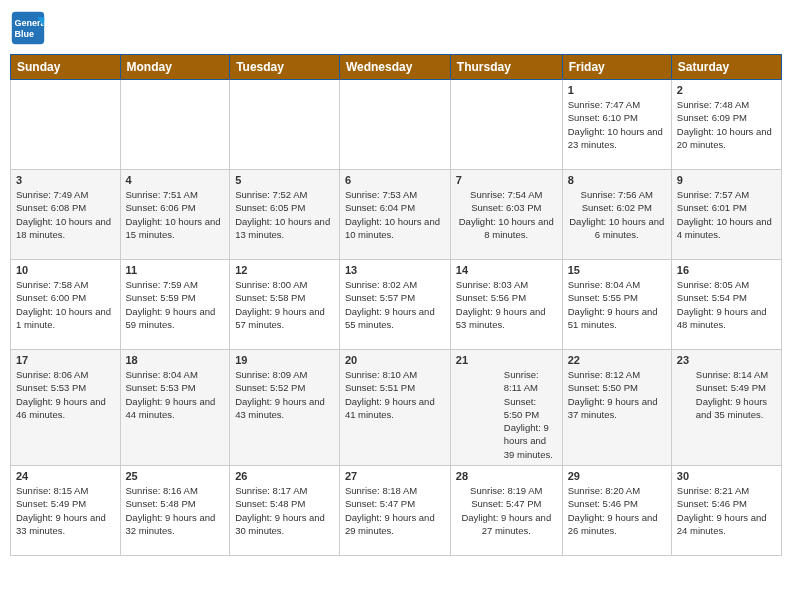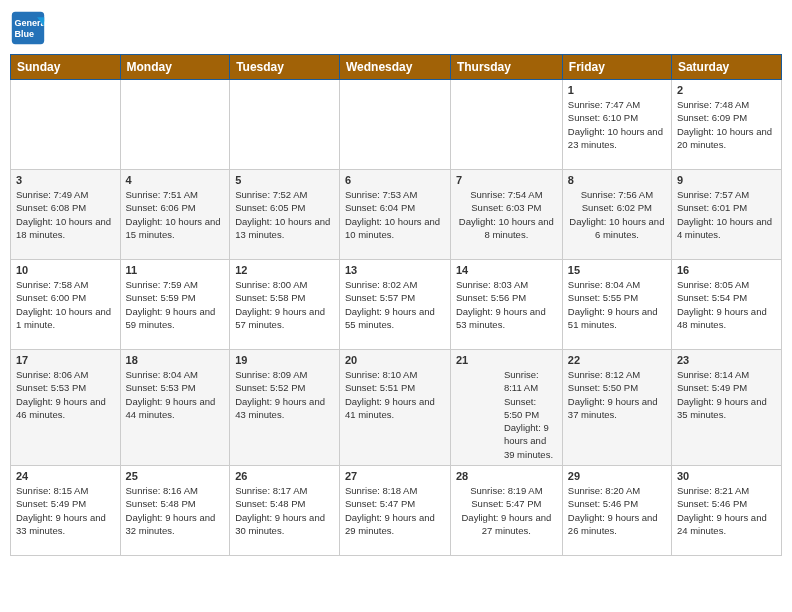--- a/index.html
+++ b/index.html
@@ -257,21 +257,21 @@
 Daylight: 9 hours and 39 minutes.</div>
         </td>
         <td>
           <span class="day-number">22</span>
           <div class="day-info" style="white-space: pre-line;">Sunrise: 8:12 AM
 Sunset: 5:50 PM
 Daylight: 9 hours and 37 minutes.</div>
         </td>
         <td>
           <span class="day-number">23</span>
-          <div class="day-info" style="white-space: pre-line;">Sunrise: 8:14 AM
+          <div class="day-info" style="white-space: pre-line; margin-left: 19px;">Sunrise: 8:14 AM
 Sunset: 5:49 PM
 Daylight: 9 hours and 35 minutes.</div>
         </td>
       </tr>
       <tr class="row-odd">
         <td>
           <span class="day-number">24</span>
           <div class="day-info" style="white-space: pre-line;">Sunrise: 8:15 AM
 Sunset: 5:49 PM
 Daylight: 9 hours and 33 minutes.</div>

